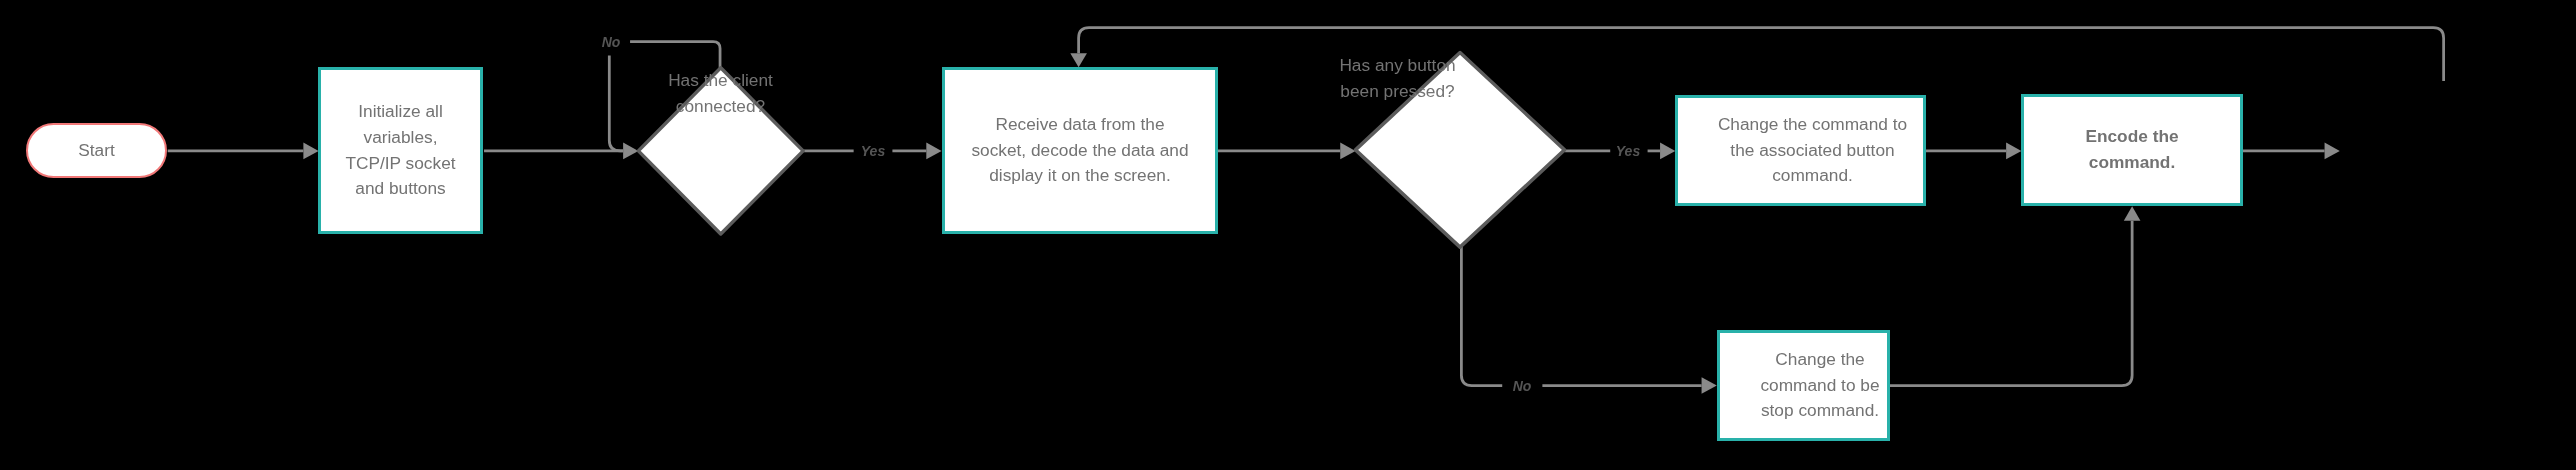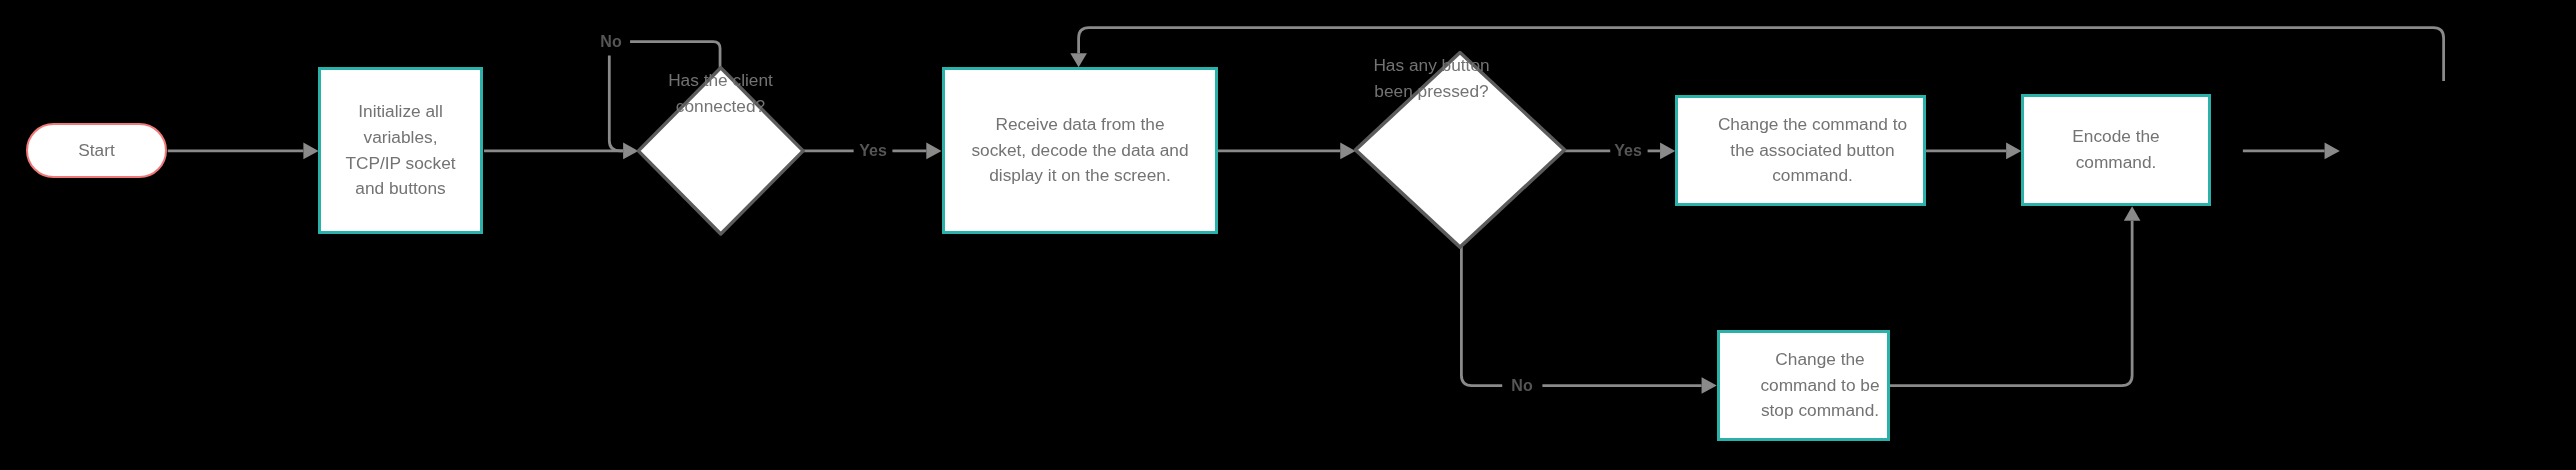--- a/index.html
+++ b/index.html
@@ -40,22 +40,23 @@
   }
   .diamond-label {
     position: absolute; z-index: 1;
     display: flex; align-items: flex-start; justify-content: center;
     background: transparent; pointer-events: none;
   }
   .edge-label {
     position: absolute; z-index: 2;
     transform: translate(-50%, -50%);
     color: var(--edge-label-text);
-    font-size: 16px; font-weight: 600; line-height: 1;
+    font-size: 14px; font-weight: 600; line-height: 1;
     white-space: nowrap;
+    font-style: italic;
   }
 </style>
 </head>
 <body>
 
 <div class="canvas">
 
   <svg class="wires" width="2576" height="470" viewBox="0 0 3721 679">
 
     <path class="edge" d="M242 218 H438"></path>
@@ -114,38 +115,38 @@
 socket, decode the data and
 display it on the screen.</div>
   </div>
 
   <div class="node process" style="left:1675px; top:95px; width:251px; height:111px;padding-left:24px;">
     <div class="node-text">Change the command to
 the associated button
 command.</div>
   </div>
 
-  <div class="node process" style="left:2021px; top:94px; width:190px; height:112px;">
+  <div class="node process" style="left:2021px; top:94px; width:222px; height:112px;font-weight:bold;">
     <div class="node-text">Encode the
 command.</div>
   </div>
 
 
   <div class="node process" style="left:1717px; top:330px; width:173px; height:111px;padding-left:33px;">
     <div class="node-text">Change the
 command to be
 stop command.</div>
   </div>
 
   <div class="diamond-label" style="left:638px; top:68px; width:165px; height:166px;">
     <div class="node-text">Has the client
 connected?</div>
   </div>
 
-  <div class="diamond-label" style="left:1327px; top:53px; width:209px; height:195px;">
+  <div class="diamond-label" style="left:1293px; top:53px; width:209px; height:195px;">
     <div class="node-text">Has any button
 been pressed?</div>
   </div>
 
   <div class="edge-label" style="left:611px; top:42px;">No</div>
   <div class="edge-label" style="left:873px; top:151px;">Yes</div>
   <div class="edge-label" style="left:1628px; top:151px;">Yes</div>
   <div class="edge-label" style="left:1522px; top:386px;">No</div>
 
 </div>

